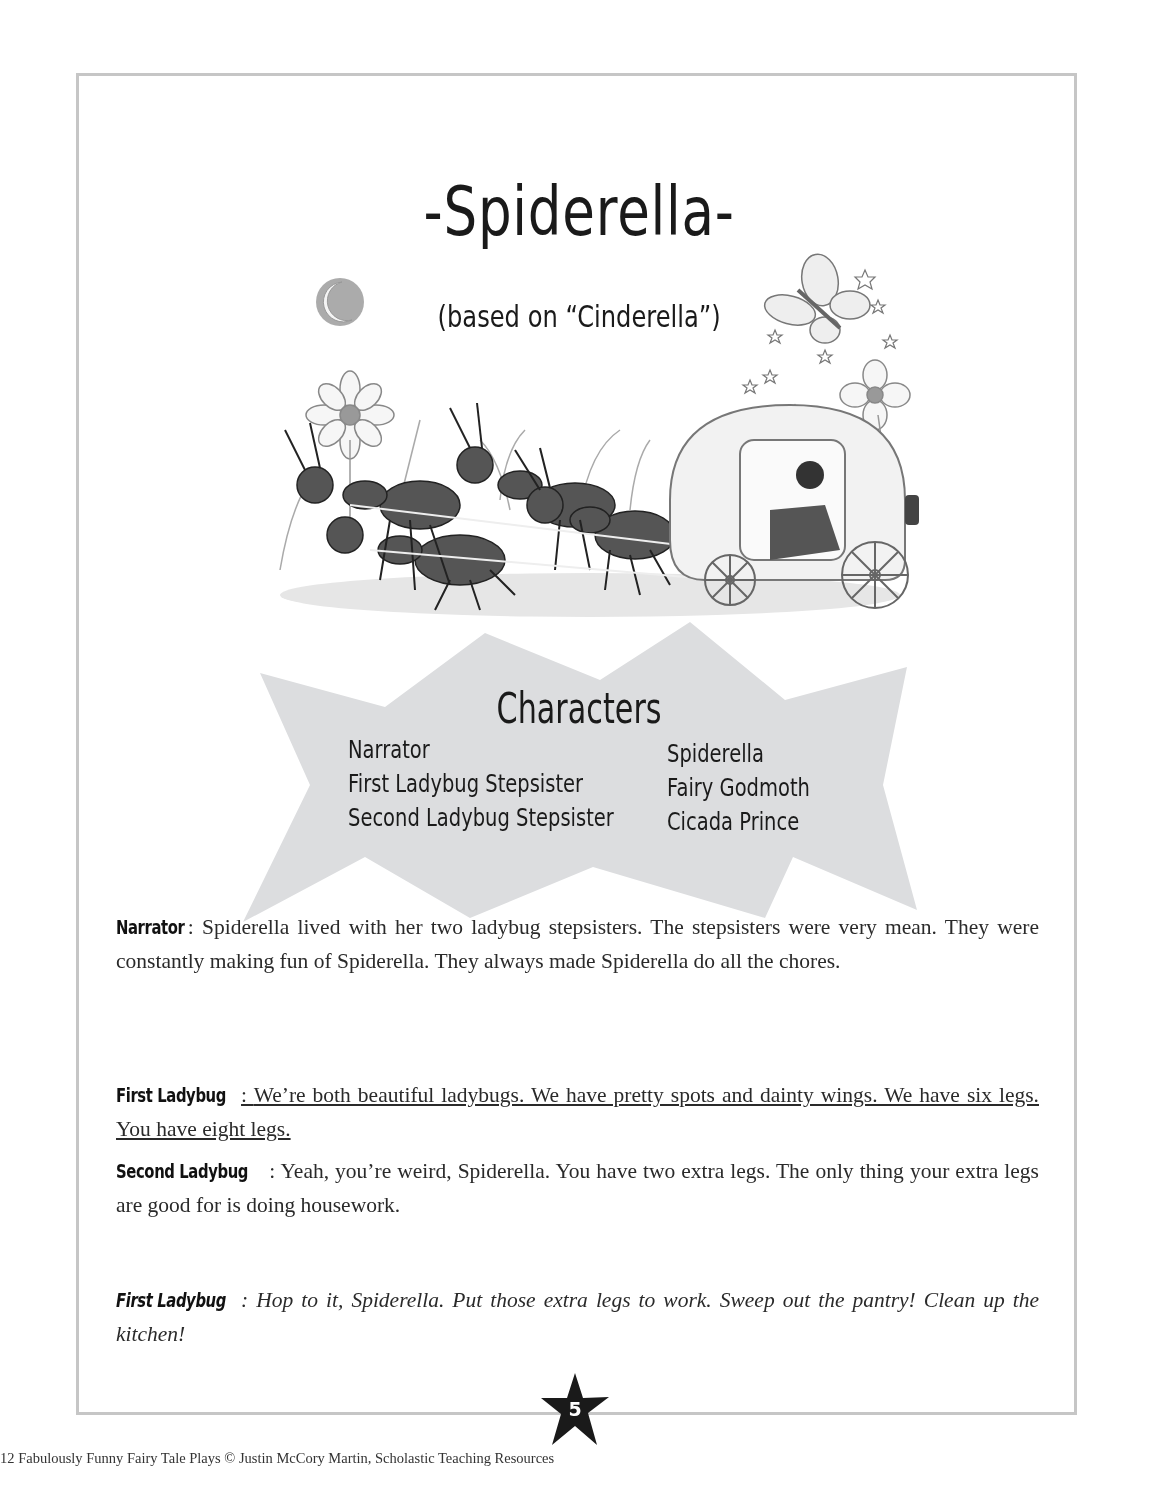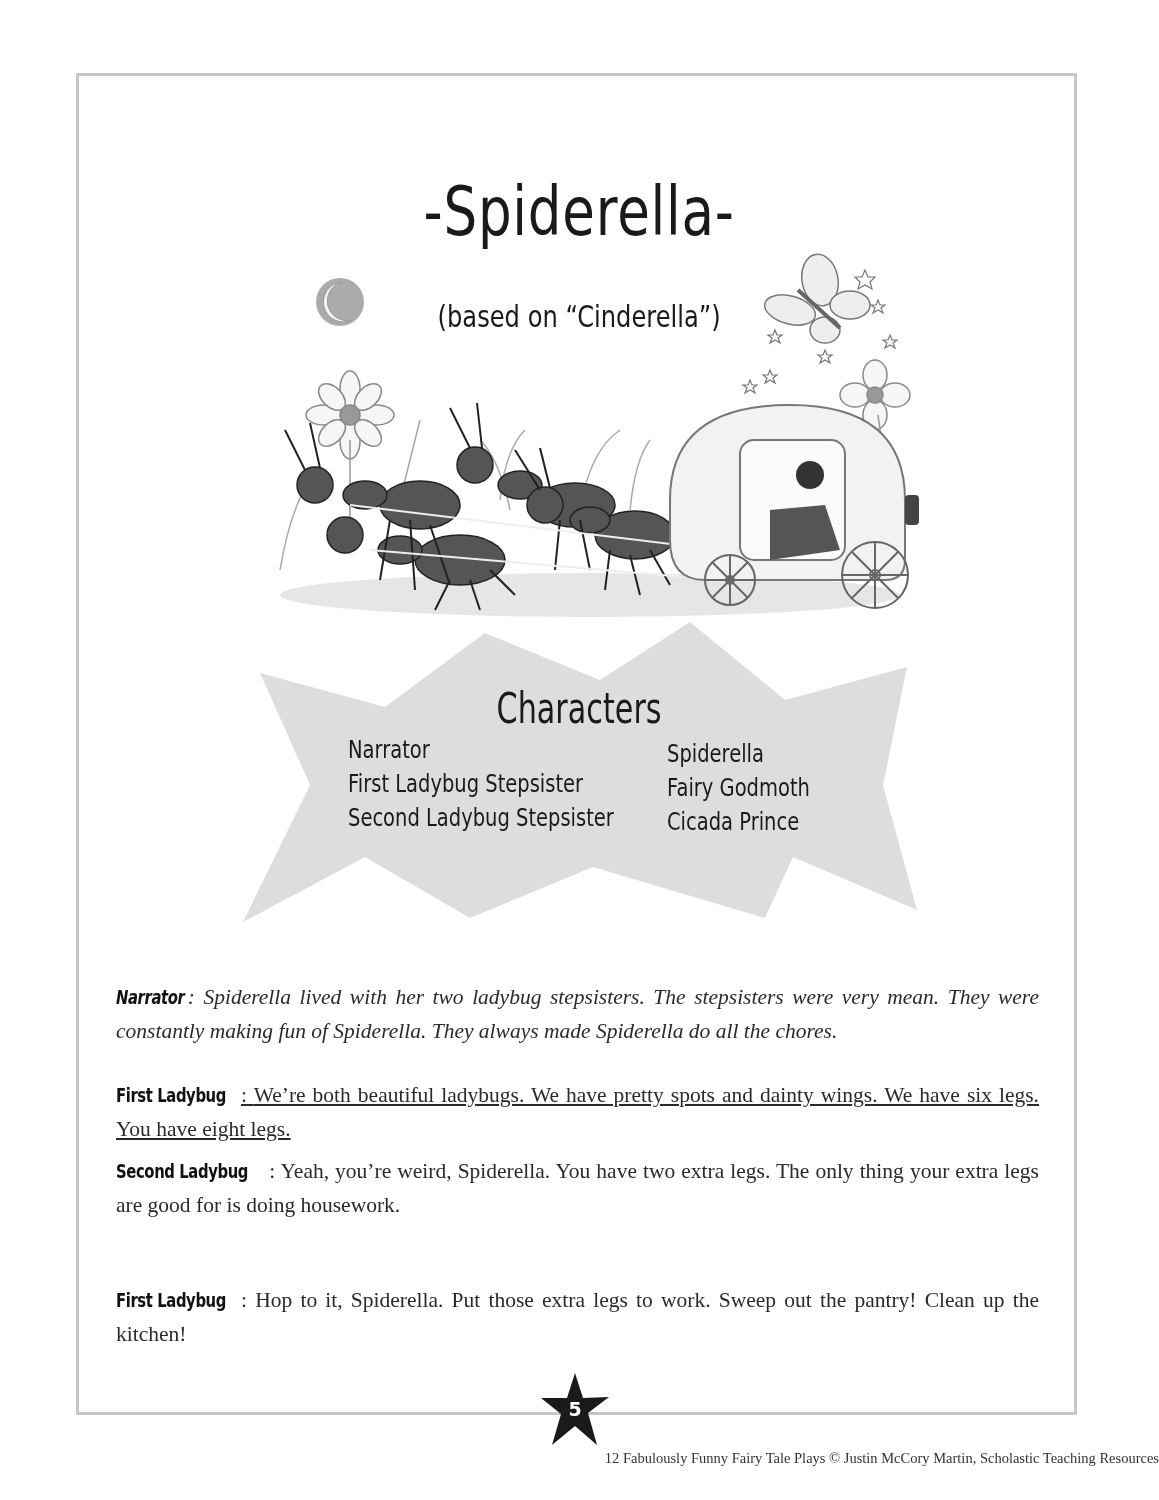--- a/index.html
+++ b/index.html
@@ -43,21 +43,21 @@
     font-weight: bold; letter-spacing: -0.5px; display: inline-block;
     transform: scaleX(0.78); transform-origin: 0 50%; margin-right: -16px;
   }
   .footer-line { position: absolute; left: 76px; width: 1001px; top: 1412px; height: 3px; background: #c6c6c6; }
   .page-star { position: absolute; left: 541px; top: 1373px; width: 68px; height: 72px; }
   .page-num {
     position: absolute; left: 541px; top: 1398px; width: 68px; text-align: center;
     font-family: "DejaVu Sans", sans-serif; font-weight: bold; font-size: 19px; color: #ffffff;
   }
   .credit {
-    position: absolute; left: 0; width: 1159px; top: 1450px; text-align: right;
+    position: absolute; left: 0; width: 1159px; top: 1450px; text-align: left;
     font-family: "Liberation Serif", serif; font-size: 14.5px; color: #333;
   }
 </style>
 </head>
 <body>
 
 <div class="page-frame"></div>
 
 <div class="title">-Spiderella-</div>
 <div class="subtitle">(based on “Cinderella”)</div>
@@ -178,30 +178,30 @@
   <div>Narrator</div>
   <div>First Ladybug Stepsister</div>
   <div>Second Ladybug Stepsister</div>
 </div>
 <div class="char-col right">
   <div>Spiderella</div>
   <div>Fairy Godmoth</div>
   <div>Cicada Prince</div>
 </div>
 
-<div class="script" style="top:980px;font-style:italic;">
+<div class="script" style="top:910px;">
   <span class="speaker">Narrator</span><span>: </span><span>Spiderella lived with her two ladybug stepsisters. The stepsisters were very mean. They were constantly making fun of Spiderella. They always made Spiderella do all the chores.</span>
 </div>
 <div class="script" style="top:1078px;text-decoration:underline;">
   <span class="speaker">First Ladybug</span><span>: </span><span>We’re both beautiful ladybugs. We have pretty spots and dainty wings. We have six legs. You have eight legs.</span>
 </div>
 <div class="script" style="top:1154px;">
   <span class="speaker">Second Ladybug</span><span>: </span><span>Yeah, you’re weird, Spiderella. You have two extra legs. The only thing your extra legs are good for is doing housework.</span>
 </div>
-<div class="script" style="top:1283px;">
+<div class="script" style="top:1283px;font-style:italic;">
   <span class="speaker">First Ladybug</span><span>: </span><span>Hop to it, Spiderella. Put those extra legs to work. Sweep out the pantry! Clean up the kitchen!</span>
 </div>
 
 <div class="footer-line"></div>
 <svg class="page-star" viewBox="0 0 68 72" xmlns="http://www.w3.org/2000/svg">
   <polygon fill="#1a1a1a" points="34,0 42,25 68,24 47,40 56,72 34,53 11,72 20,41 0,25 26,25"></polygon>
 </svg>
 <div class="page-num">5</div>
 <div class="credit">12 Fabulously Funny Fairy Tale Plays © Justin McCory Martin, Scholastic Teaching Resources</div>
 

